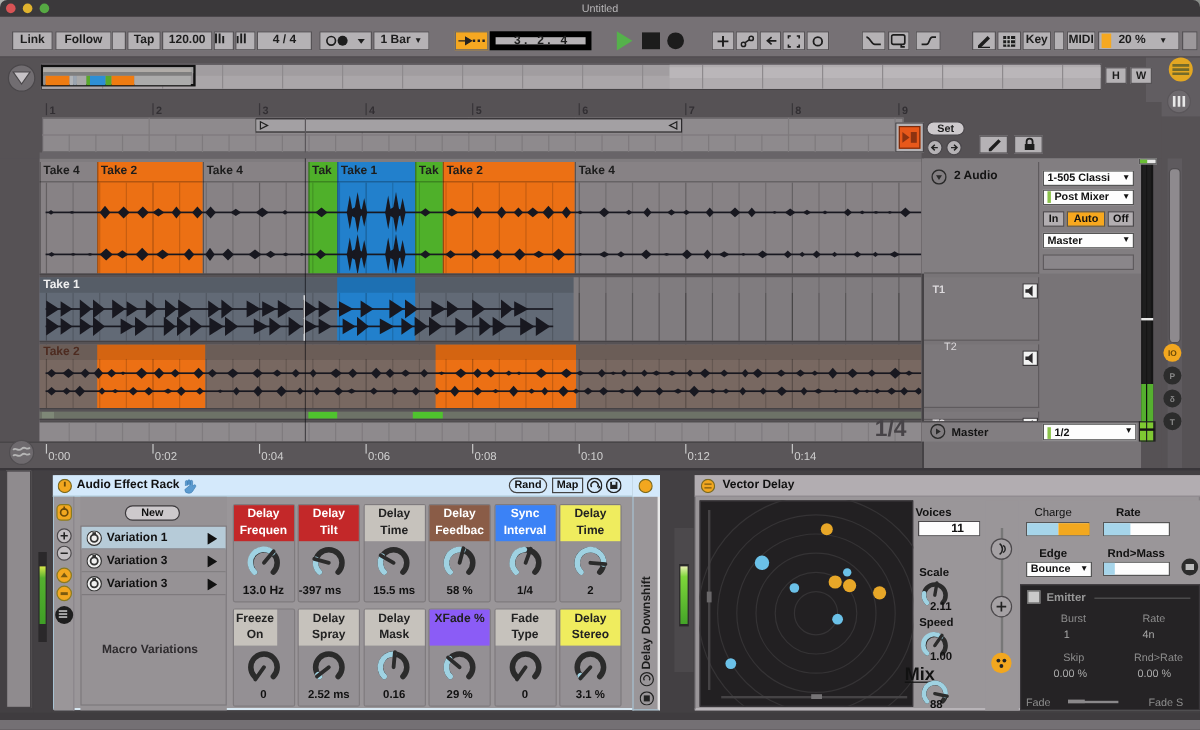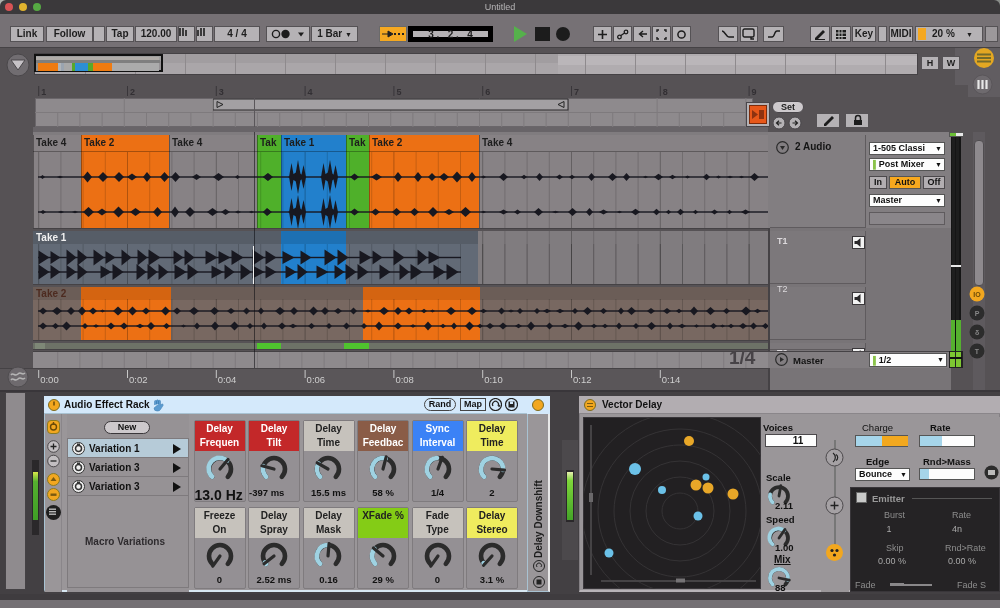--- a/index.html
+++ b/index.html
@@ -779,21 +779,21 @@
 <div style="position:absolute;left:923px;top:176px;width:22px;height:13px;box-sizing:border-box;background:#b2aeb1;border:1px solid #4c494c;color:#111;font-size:9px;font-weight:bold;text-align:center;line-height:11px;">Off</div>
 <div style="position:absolute;left:869px;top:194px;width:76px;height:13px;box-sizing:border-box;background:#fdfdfd;border:1px solid #555;color:#111;font-size:9px;font-weight:bold;line-height:11px;padding-left:3px;white-space:nowrap;overflow:hidden;">Master<span style="position:absolute;right:2px;font-size:7px;">▼</span></div>
 <div style="position:absolute;left:869px;top:212px;width:76px;height:13px;box-sizing:border-box;background:#8a868a;border:1px solid #5f5b5e;"></div>
 <div style="position:absolute;left:770px;top:231px;width:96px;height:53px;box-sizing:border-box;background:#7c787b;border-right:1px solid #5f5b5e;border-bottom:1px solid #5f5b5e;"></div>
 <div style="position:absolute;left:777px;top:236px;width:30px;height:11px;box-sizing:border-box;color:#dcd9dc;font-size:9px;font-weight:bold;">T1</div>
 <svg style="position:absolute;left:852px;top:236px" width="13" height="13" viewBox="0 0 13 13">
     <rect x="0.5" y="0.5" width="12" height="12" fill="#f2f2f2" stroke="#3a373a"></rect>
     <path d="M2.5 5h2.5L8.5 2v9L5 8H2.5z" fill="#2a282a"></path>
   </svg>
 <div style="position:absolute;left:770px;top:287px;width:96px;height:53px;box-sizing:border-box;background:#7c787b;border-right:1px solid #5f5b5e;border-bottom:1px solid #5f5b5e;"></div>
-<div style="position:absolute;left:777px;top:284px;width:30px;height:11px;box-sizing:border-box;color:#dcd9dc;font-size:9px;font-weight:normal;">T2</div>
+<div style="position:absolute;left:777px;top:284px;width:30px;height:11px;box-sizing:border-box;color:#dcd9dc;font-size:9px;font-weight:normal;text-align:center;">T2</div>
 <svg style="position:absolute;left:852px;top:292px" width="13" height="13" viewBox="0 0 13 13">
     <rect x="0.5" y="0.5" width="12" height="12" fill="#f2f2f2" stroke="#3a373a"></rect>
     <path d="M2.5 5h2.5L8.5 2v9L5 8H2.5z" fill="#2a282a"></path>
   </svg>
 <div style="position:absolute;left:770px;top:343px;width:96px;height:7px;box-sizing:border-box;background:#7c787b;border-right:1px solid #5f5b5e;border-bottom:1px solid #5f5b5e;"></div>
 <div style="position:absolute;left:777px;top:348px;width:30px;height:11px;box-sizing:border-box;color:#dcd9dc;font-size:9px;font-weight:bold;">T3</div>
 <svg style="position:absolute;left:852px;top:348px" width="13" height="13" viewBox="0 0 13 13">
     <rect x="0.5" y="0.5" width="12" height="12" fill="#f2f2f2" stroke="#3a373a"></rect>
     <path d="M2.5 5h2.5L8.5 2v9L5 8H2.5z" fill="#2a282a"></path>
   </svg>
@@ -920,21 +920,21 @@
     <path d="M1 0l8 5-8 5z" fill="#111"></path>
   </svg>
 <div style="position:absolute;left:85px;top:536px;width:90px;height:12px;box-sizing:border-box;color:#2e2b2e;font-size:10px;font-weight:bold;">Macro Variations</div>
 <div style="position:absolute;left:193.5px;top:420px;width:52px;height:82px;box-sizing:border-box;background:#949094;border:1px solid #7f7b7e;border-radius:2px;"></div>
 <div style="position:absolute;left:194.5px;top:421px;width:50px;height:30px;box-sizing:border-box;background:#c32829;color:#fff;font-size:10px;font-weight:bold;text-align:center;line-height:14px;padding-top:1px;">Delay<br>Frequen</div>
 <svg style="position:absolute;left:194px;top:453px" width="52" height="34" viewBox="0 0 52 34">
     <path d="M18.2 23.8 A11 11 0 1 1 33.8 23.8" fill="none" stroke="#2b2b2b" stroke-width="4.6" stroke-linecap="round"></path>
     <path d="M18.2 23.8 A11 11 0 0 1 33.1 7.6" fill="none" stroke="#9fd2e2" stroke-width="4.6" stroke-linecap="round"></path>
     <path d="M26.0 16 L34.0 6.4" stroke="#2b2b2b" stroke-width="3.2" stroke-linecap="round"></path>
   </svg>
-<div style="position:absolute;left:194.5px;top:487px;width:50px;height:12px;box-sizing:border-box;color:#111;font-size:14px;font-weight:bold;text-align:left;">13.0 Hz</div>
+<div style="position:absolute;left:194.5px;top:487px;width:50px;height:12px;box-sizing:border-box;color:#111;font-size:10px;font-weight:bold;text-align:center;">13.0 Hz</div>
 <div style="position:absolute;left:248px;top:420px;width:52px;height:82px;box-sizing:border-box;background:#949094;border:1px solid #7f7b7e;border-radius:2px;"></div>
 <div style="position:absolute;left:249px;top:421px;width:50px;height:30px;box-sizing:border-box;background:#c32829;color:#fff;font-size:10px;font-weight:bold;text-align:center;line-height:14px;padding-top:1px;">Delay<br>Tilt</div>
 <svg style="position:absolute;left:248px;top:453px" width="52" height="34" viewBox="0 0 52 34">
     <path d="M18.2 23.8 A11 11 0 1 1 33.8 23.8" fill="none" stroke="#2b2b2b" stroke-width="4.6" stroke-linecap="round"></path>
     <path d="M18.2 23.8 A11 11 0 0 1 15.4 13.2" fill="none" stroke="#9fd2e2" stroke-width="4.6" stroke-linecap="round"></path>
     <path d="M26.0 16 L13.9 12.8" stroke="#2b2b2b" stroke-width="3.2" stroke-linecap="round"></path>
   </svg>
 <div style="position:absolute;left:249px;top:487px;width:50px;height:12px;box-sizing:border-box;color:#111;font-size:9.5px;font-weight:bold;text-align:left;">-397 ms</div>
 <div style="position:absolute;left:302.5px;top:420px;width:52px;height:82px;box-sizing:border-box;background:#949094;border:1px solid #7f7b7e;border-radius:2px;"></div>
 <div style="position:absolute;left:303.5px;top:421px;width:50px;height:30px;box-sizing:border-box;background:#c6c2bc;color:#222;font-size:10px;font-weight:bold;text-align:center;line-height:14px;padding-top:1px;">Delay<br>Time</div>
@@ -962,21 +962,21 @@
 <div style="position:absolute;left:412.5px;top:487px;width:50px;height:12px;box-sizing:border-box;color:#111;font-size:9.5px;font-weight:bold;text-align:center;">1/4</div>
 <div style="position:absolute;left:466px;top:420px;width:52px;height:82px;box-sizing:border-box;background:#949094;border:1px solid #7f7b7e;border-radius:2px;"></div>
 <div style="position:absolute;left:467px;top:421px;width:50px;height:30px;box-sizing:border-box;background:#efec5e;color:#222;font-size:10px;font-weight:bold;text-align:center;line-height:14px;padding-top:1px;">Delay<br>Time</div>
 <svg style="position:absolute;left:466px;top:453px" width="52" height="34" viewBox="0 0 52 34">
     <path d="M18.2 23.8 A11 11 0 1 1 33.8 23.8" fill="none" stroke="#2b2b2b" stroke-width="4.6" stroke-linecap="round"></path>
     <path d="M18.2 23.8 A11 11 0 1 1 37.0 17.0" fill="none" stroke="#9fd2e2" stroke-width="4.6" stroke-linecap="round"></path>
     <path d="M26.0 16 L38.5 17.1" stroke="#2b2b2b" stroke-width="3.2" stroke-linecap="round"></path>
   </svg>
 <div style="position:absolute;left:467px;top:487px;width:50px;height:12px;box-sizing:border-box;color:#111;font-size:9.5px;font-weight:bold;text-align:center;">2</div>
 <div style="position:absolute;left:193.5px;top:507px;width:52px;height:82px;box-sizing:border-box;background:#949094;border:1px solid #7f7b7e;border-radius:2px;"></div>
-<div style="position:absolute;left:194.5px;top:508px;width:50px;height:30px;box-sizing:border-box;background:#c6c2bc;color:#222;font-size:10px;font-weight:bold;text-align:center;line-height:14px;padding-top:1px;">Freeze<br>On</div>
+<div style="position:absolute;left:194.5px;top:508px;width:36px;height:30px;box-sizing:border-box;background:#c6c2bc;color:#222;font-size:10px;font-weight:bold;text-align:center;line-height:14px;padding-top:1px;">Freeze<br>On</div>
 <svg style="position:absolute;left:194px;top:540px" width="52" height="34" viewBox="0 0 52 34">
     <path d="M18.2 23.8 A11 11 0 1 1 33.8 23.8" fill="none" stroke="#2b2b2b" stroke-width="4.6" stroke-linecap="round"></path>
     <path d="M26.0 16 L18.8 26.2" stroke="#2b2b2b" stroke-width="3.2" stroke-linecap="round"></path>
   </svg>
 <div style="position:absolute;left:194.5px;top:574px;width:50px;height:12px;box-sizing:border-box;color:#111;font-size:9.5px;font-weight:bold;text-align:center;">0</div>
 <div style="position:absolute;left:248px;top:507px;width:52px;height:82px;box-sizing:border-box;background:#949094;border:1px solid #7f7b7e;border-radius:2px;"></div>
 <div style="position:absolute;left:249px;top:508px;width:50px;height:30px;box-sizing:border-box;background:#c6c2bc;color:#222;font-size:10px;font-weight:bold;text-align:center;line-height:14px;padding-top:1px;">Delay<br>Spray</div>
 <svg style="position:absolute;left:248px;top:540px" width="52" height="34" viewBox="0 0 52 34">
     <path d="M18.2 23.8 A11 11 0 1 1 33.8 23.8" fill="none" stroke="#2b2b2b" stroke-width="4.6" stroke-linecap="round"></path>
     <path d="M18.2 23.8 A11 11 0 0 1 17.0 22.3" fill="none" stroke="#9fd2e2" stroke-width="4.6" stroke-linecap="round"></path>
@@ -985,21 +985,21 @@
 <div style="position:absolute;left:249px;top:574px;width:50px;height:12px;box-sizing:border-box;color:#111;font-size:9.5px;font-weight:bold;text-align:center;">2.52 ms</div>
 <div style="position:absolute;left:302.5px;top:507px;width:52px;height:82px;box-sizing:border-box;background:#949094;border:1px solid #7f7b7e;border-radius:2px;"></div>
 <div style="position:absolute;left:303.5px;top:508px;width:50px;height:30px;box-sizing:border-box;background:#c6c2bc;color:#222;font-size:10px;font-weight:bold;text-align:center;line-height:14px;padding-top:1px;">Delay<br>Mask</div>
 <svg style="position:absolute;left:302px;top:540px" width="52" height="34" viewBox="0 0 52 34">
     <path d="M18.2 23.8 A11 11 0 1 1 33.8 23.8" fill="none" stroke="#2b2b2b" stroke-width="4.6" stroke-linecap="round"></path>
     <path d="M18.2 23.8 A11 11 0 0 1 26.0 5.0" fill="none" stroke="#9fd2e2" stroke-width="4.6" stroke-linecap="round"></path>
     <path d="M26.0 16 L27.1 3.5" stroke="#2b2b2b" stroke-width="3.2" stroke-linecap="round"></path>
   </svg>
 <div style="position:absolute;left:303.5px;top:574px;width:50px;height:12px;box-sizing:border-box;color:#111;font-size:9.5px;font-weight:bold;text-align:center;">0.16</div>
 <div style="position:absolute;left:357px;top:507px;width:52px;height:82px;box-sizing:border-box;background:#949094;border:1px solid #7f7b7e;border-radius:2px;"></div>
-<div style="position:absolute;left:358px;top:508px;width:50px;height:30px;box-sizing:border-box;background:#84cc16;color:#222;font-size:10px;font-weight:bold;text-align:center;line-height:14px;padding-top:1px;">XFade %<br>&nbsp;</div>
+<div style="position:absolute;left:358px;top:508px;width:50px;height:30px;box-sizing:border-box;background:#8b5cf6;color:#222;font-size:10px;font-weight:bold;text-align:center;line-height:14px;padding-top:1px;">XFade %<br>&nbsp;</div>
 <svg style="position:absolute;left:357px;top:540px" width="52" height="34" viewBox="0 0 52 34">
     <path d="M18.2 23.8 A11 11 0 1 1 33.8 23.8" fill="none" stroke="#2b2b2b" stroke-width="4.6" stroke-linecap="round"></path>
     <path d="M18.2 23.8 A11 11 0 0 1 17.6 8.9" fill="none" stroke="#9fd2e2" stroke-width="4.6" stroke-linecap="round"></path>
     <path d="M26.0 16 L16.4 8.0" stroke="#2b2b2b" stroke-width="3.2" stroke-linecap="round"></path>
   </svg>
 <div style="position:absolute;left:358px;top:574px;width:50px;height:12px;box-sizing:border-box;color:#111;font-size:9.5px;font-weight:bold;text-align:center;">29 %</div>
 <div style="position:absolute;left:411.5px;top:507px;width:52px;height:82px;box-sizing:border-box;background:#949094;border:1px solid #7f7b7e;border-radius:2px;"></div>
 <div style="position:absolute;left:412.5px;top:508px;width:50px;height:30px;box-sizing:border-box;background:#c6c2bc;color:#222;font-size:10px;font-weight:bold;text-align:center;line-height:14px;padding-top:1px;">Fade<br>Type</div>
 <svg style="position:absolute;left:412px;top:540px" width="52" height="34" viewBox="0 0 52 34">
     <path d="M18.2 23.8 A11 11 0 1 1 33.8 23.8" fill="none" stroke="#2b2b2b" stroke-width="4.6" stroke-linecap="round"></path>
@@ -1071,21 +1071,21 @@
     <path d="M14 13 L15.8 2.7" stroke="#2b2b2b" stroke-width="2.8" stroke-linecap="round"></path>
   </svg>
 <div style="position:absolute;left:775px;top:500px;width:30px;height:11px;box-sizing:border-box;color:#111;font-size:9.5px;font-weight:bold;">2.11</div>
 <div style="position:absolute;left:766px;top:514px;width:36px;height:11px;box-sizing:border-box;color:#111;font-size:9.5px;font-weight:bold;">Speed</div>
 <svg style="position:absolute;left:765px;top:525px" width="30" height="26" viewBox="0 0 30 26">
     <path d="M7.6 19.4 A9 9 0 1 1 20.4 19.4" fill="none" stroke="#2b2b2b" stroke-width="3.8" stroke-linecap="round"></path>
     <path d="M7.6 19.4 A9 9 0 0 1 19.2 5.6" fill="none" stroke="#9fd2e2" stroke-width="3.8" stroke-linecap="round"></path>
     <path d="M14 13 L20.0 4.4" stroke="#2b2b2b" stroke-width="2.8" stroke-linecap="round"></path>
   </svg>
 <div style="position:absolute;left:775px;top:542px;width:30px;height:11px;box-sizing:border-box;color:#111;font-size:9.5px;font-weight:bold;">1.00</div>
-<div style="position:absolute;left:774px;top:554px;width:24px;height:11px;box-sizing:border-box;color:#111;font-size:10px;font-weight:bold;text-decoration:underline;">Mix</div>
+<div style="position:absolute;left:754px;top:554px;width:24px;height:11px;box-sizing:border-box;color:#111;font-size:15px;font-weight:bold;text-decoration:underline;">Mix</div>
 <svg style="position:absolute;left:765px;top:565px" width="30" height="26" viewBox="0 0 30 26">
     <path d="M7.6 19.4 A9 9 0 1 1 20.4 19.4" fill="none" stroke="#2b2b2b" stroke-width="3.8" stroke-linecap="round"></path>
     <path d="M7.6 19.4 A9 9 0 1 1 22.8 14.9" fill="none" stroke="#9fd2e2" stroke-width="3.8" stroke-linecap="round"></path>
     <path d="M14 13 L24.3 15.2" stroke="#2b2b2b" stroke-width="2.8" stroke-linecap="round"></path>
   </svg>
 <div style="position:absolute;left:775px;top:582px;width:30px;height:11px;box-sizing:border-box;color:#111;font-size:9.5px;font-weight:bold;">88</div>
 <div style="position:absolute;left:821px;top:417px;width:28px;height:175px;box-sizing:border-box;background:#9a9699;"></div>
 <div style="position:absolute;left:834px;top:440px;width:2px;height:120px;box-sizing:border-box;background:#777;"></div>
 <svg style="position:absolute;left:825px;top:448px" width="19" height="19" viewBox="0 0 19 19">
     <circle cx="9.5" cy="9.5" r="8.5" fill="#a5a1a4" stroke="#4c494c"></circle>

